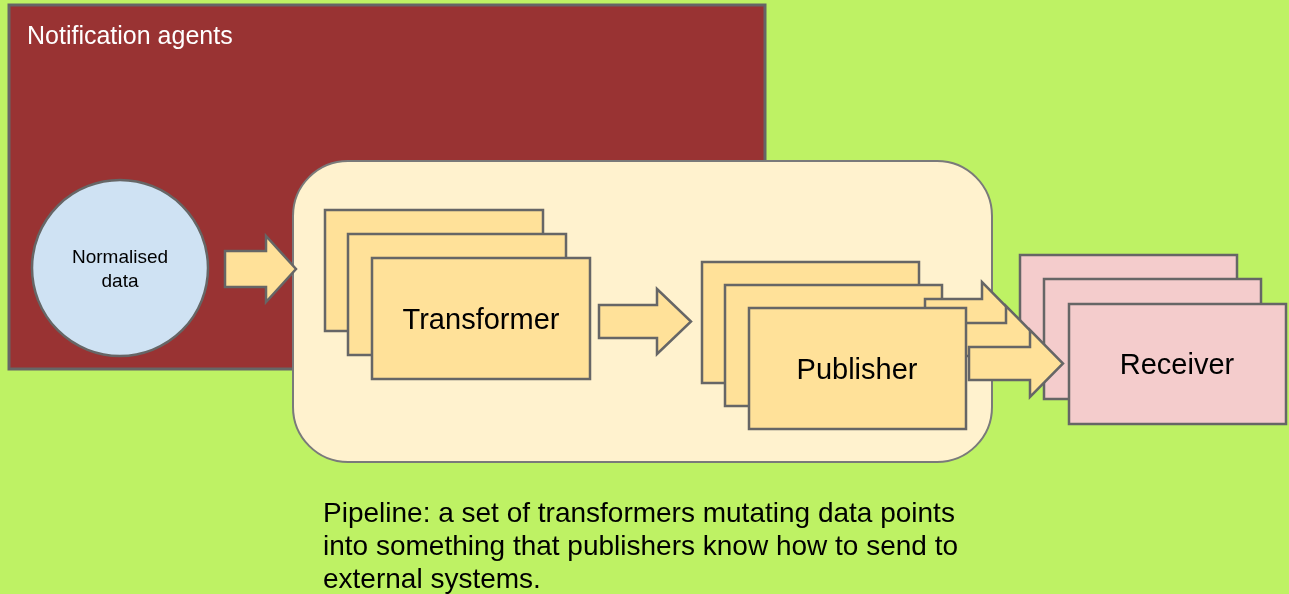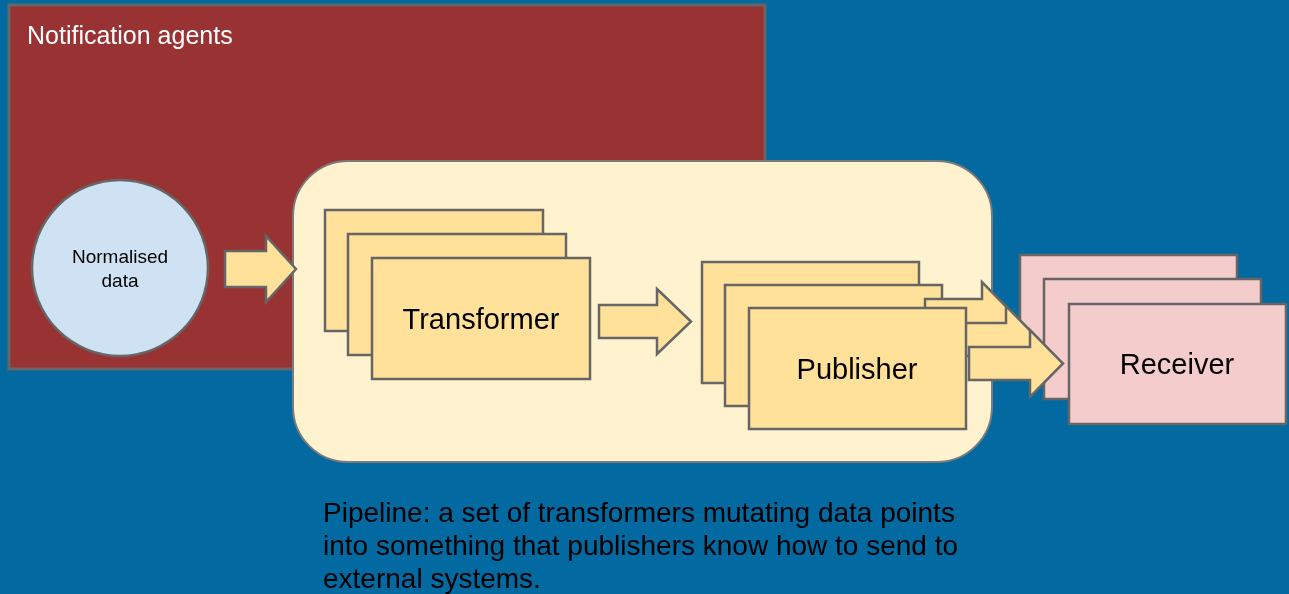--- a/index.html
+++ b/index.html
@@ -1,16 +1,16 @@
 <!DOCTYPE html>
 <html style="--maroon: #993333; --card-yellow: #FFE199; --pipeline-cream: #FFF2CE; --pink: #F4CCCC; --blue: #CFE2F3; --border-gray: #666666; --pipeline-border: #7A7A7A; --title-text: #FFFFFF; --body-text: #000000;"><head>
 <meta charset="utf-8">
 <style>
   html,body { margin:0; padding:0; background:#ffffff; }
-  .stage { position:relative; width:1289px; height:594px; background:#0369a1; overflow:hidden; }
+  .stage { position:relative; width:1289px; height:594px; background:#bef264; overflow:hidden; }
   svg { display:block; font-family:"Liberation Sans", sans-serif; }
 
   .agents-box   { fill:var(--maroon); stroke:var(--border-gray); stroke-width:3; }
   .pipeline-box { fill:var(--pipeline-cream); stroke:var(--pipeline-border); stroke-width:2; }
   .data-circle  { fill:var(--blue); stroke:var(--border-gray); stroke-width:2.5; }
   .card-yellow  { fill:var(--card-yellow); stroke:var(--border-gray); stroke-width:2.5; }
   .card-pink    { fill:var(--pink); stroke:var(--border-gray); stroke-width:2.5; }
   .flow-arrow   { fill:var(--card-yellow); stroke:var(--border-gray); stroke-width:2.5; stroke-linejoin:miter; }
 
   .title-text   { fill:var(--title-text); font-size:25px; }

